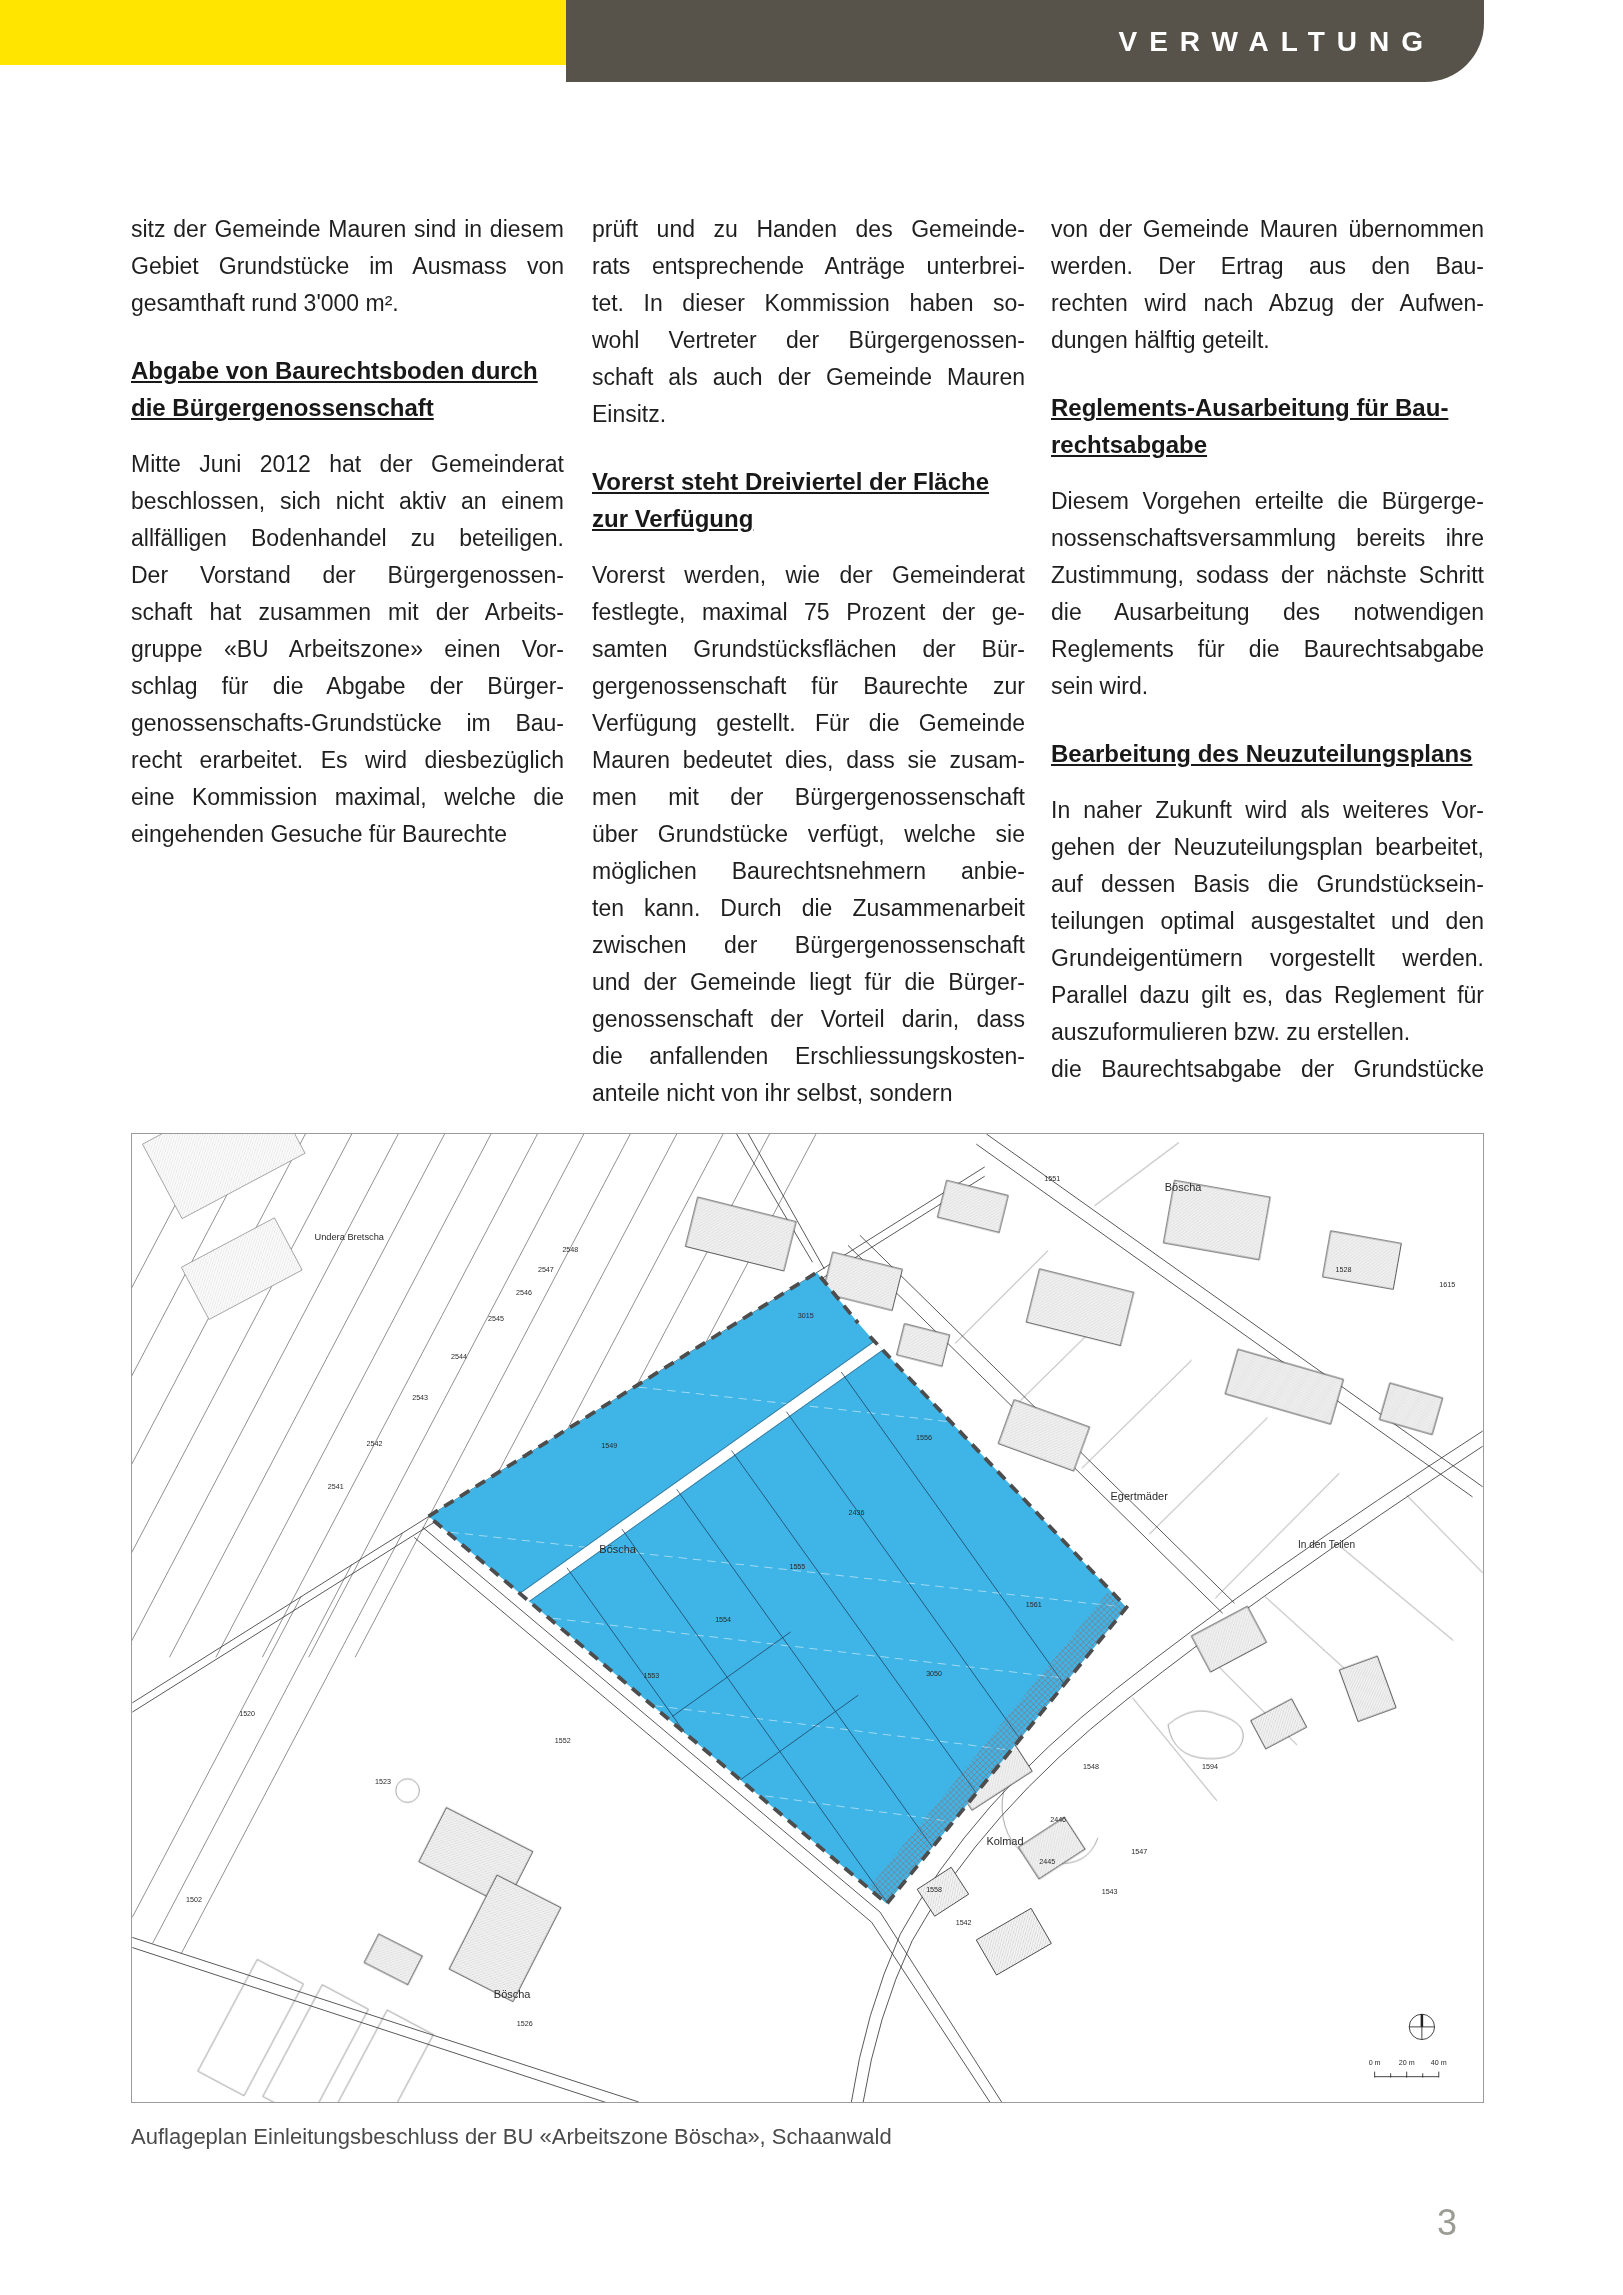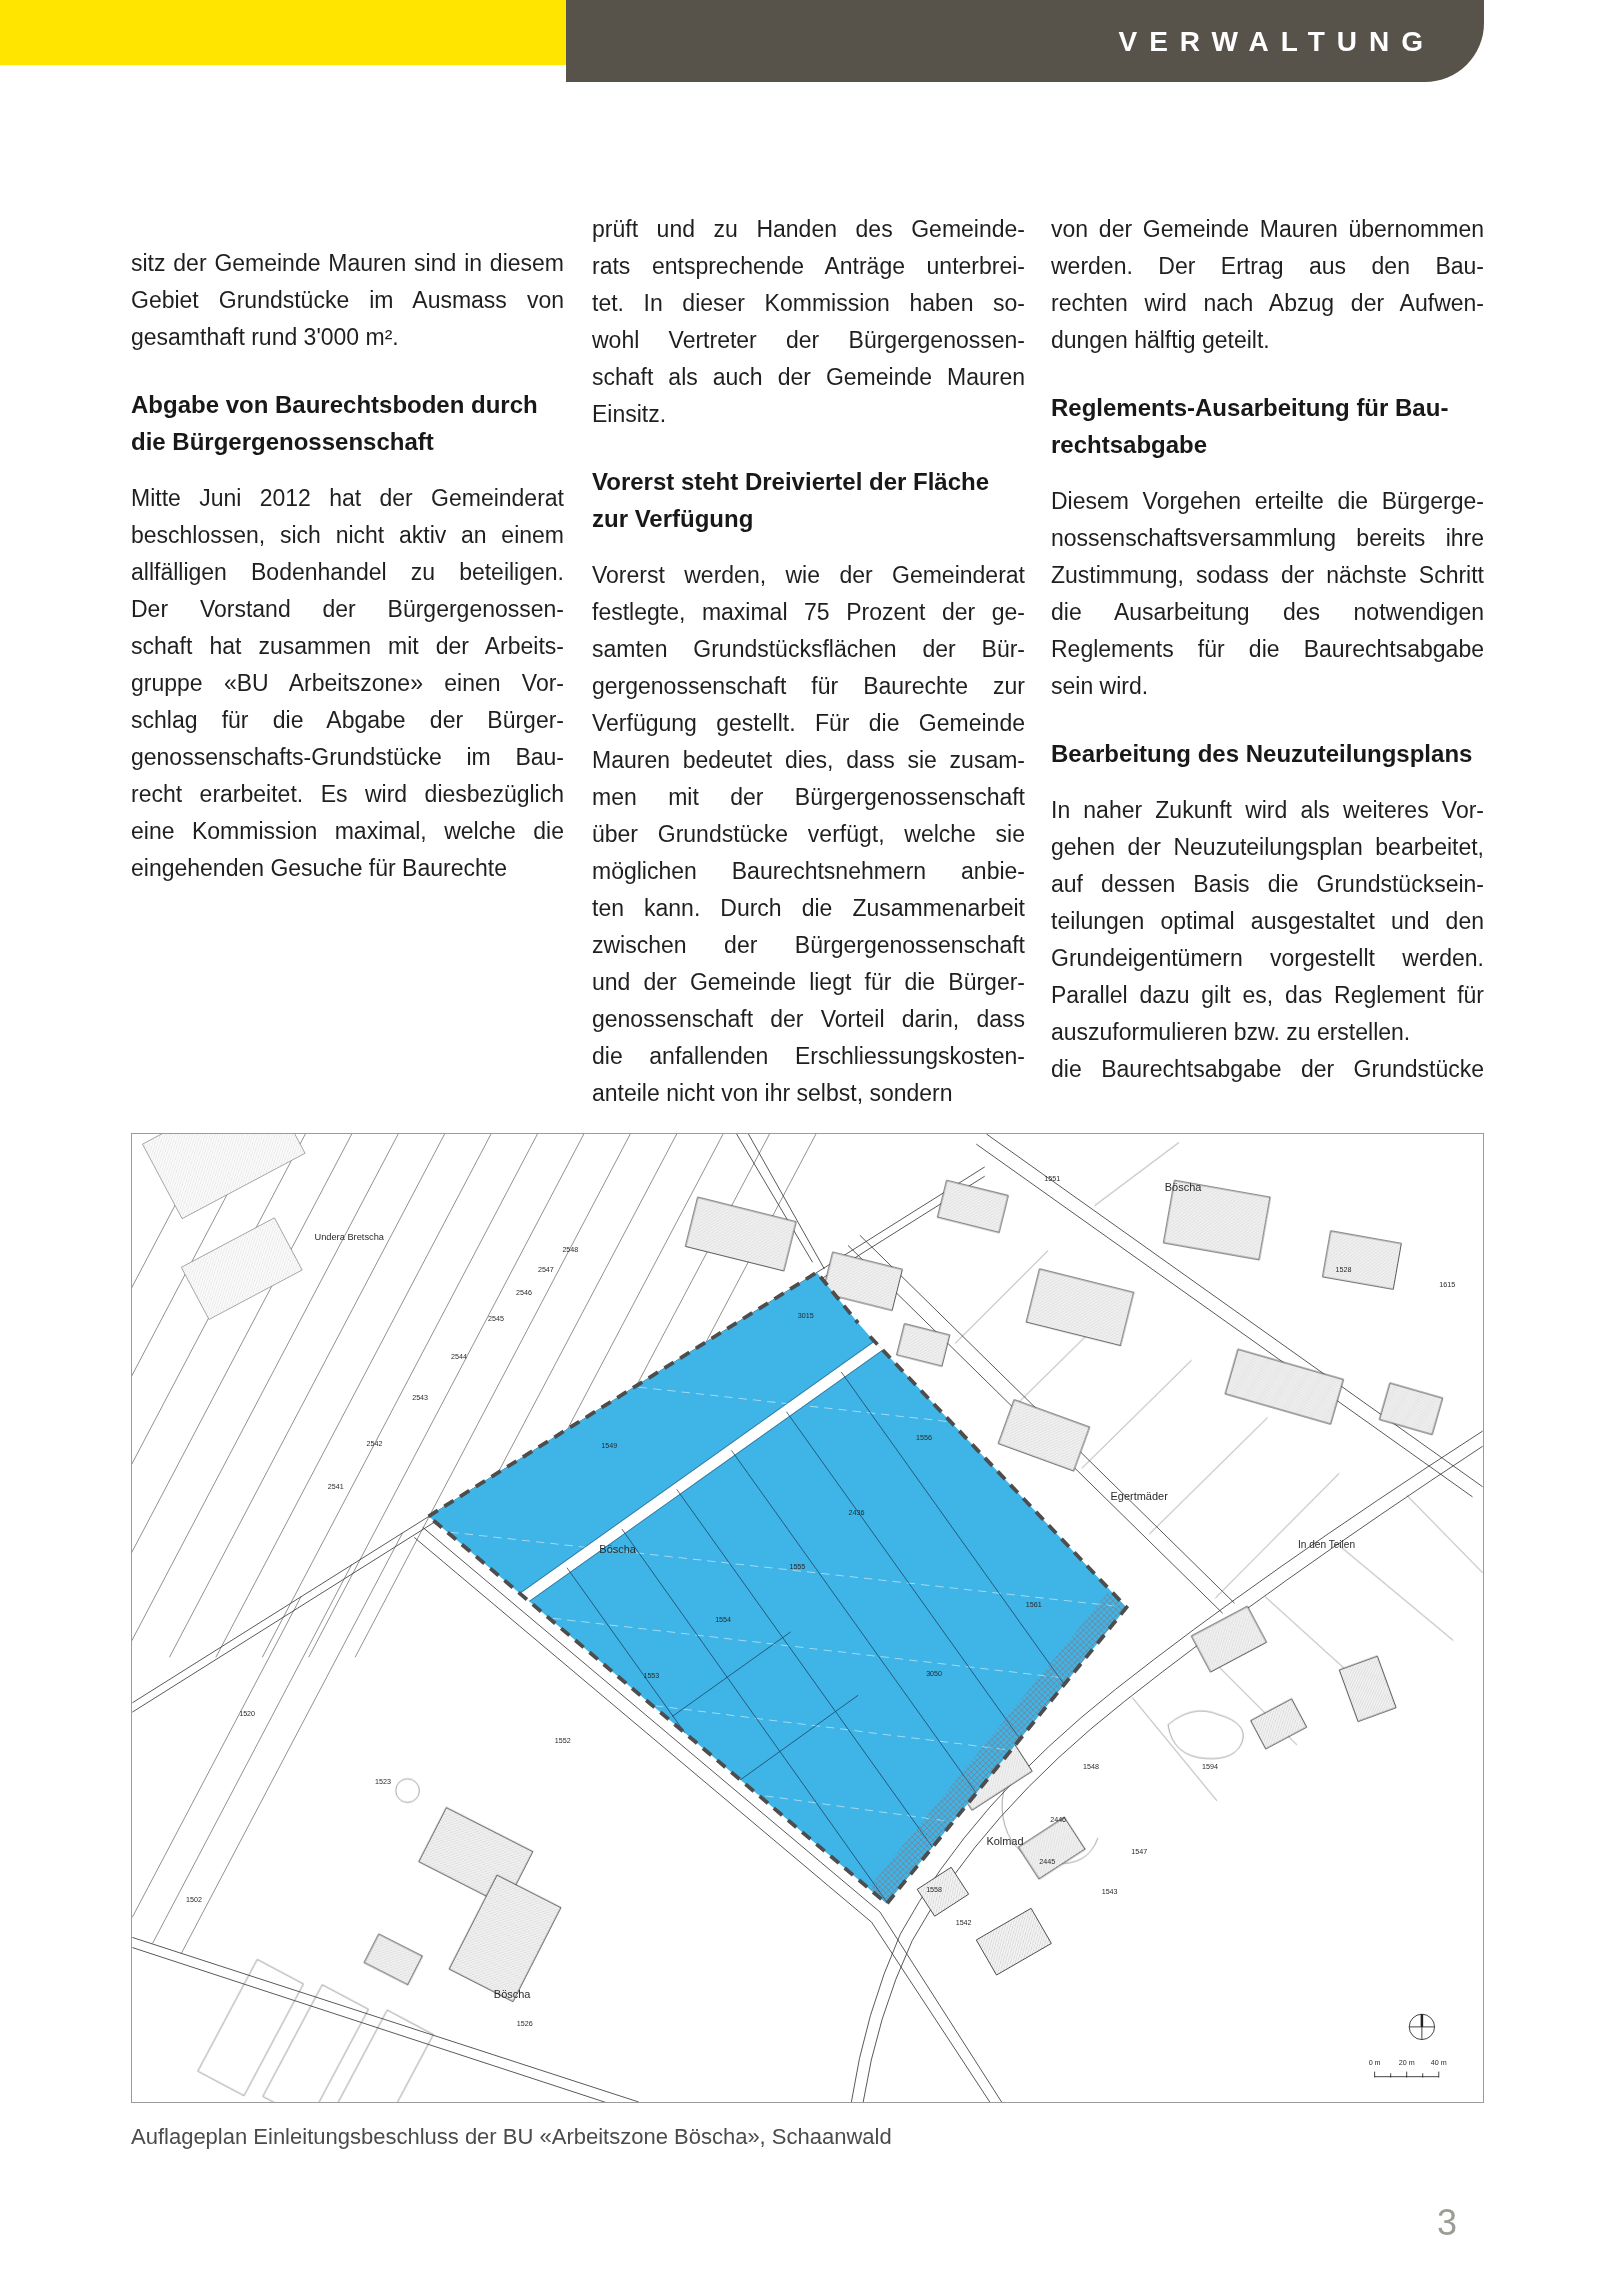--- a/index.html
+++ b/index.html
@@ -14,29 +14,29 @@
     border-radius:0 0 59px 0;
     display:flex; align-items:center; justify-content:flex-end;
     box-sizing:border-box; padding-right:49px;
   }
   .title-bar .title-text {
     color:#ffffff; font-size:28px; font-weight:bold; letter-spacing:12px;
     line-height:65px; white-space:nowrap;
   }
   
   .col { position:absolute; top:211px; width:433px; }
-  .col-1 { left:131px;margin-top:34px; } .col-2 { left:592px; } .col-3 { left:1051px; }
+  .col-1 { left:131px; } .col-2 { left:592px; } .col-3 { left:1051px; }
   .blk-p { margin:0 0 30px 0; }
   .blk-h { margin:0 0 20px 0; }
   .ln {
     font-size:23px; line-height:37px; color:#1f1f1f;
     text-align:justify; text-align-last:justify;
   }
   .ln.last { text-align-last:left; }
-  .blk-h .ln { font-size:24px; font-weight:bold; text-align-last:left; color:#181818; }
+  .blk-h .ln { font-size:24px; font-weight:bold; text-align-last:left; color:#181818;text-decoration:underline; }
   
   .map-frame {
     position:absolute; left:131px; top:1133px; width:1353px; height:970px;
     border:0.8px solid #9b9b9b; box-sizing:border-box; background:#ffffff;
   }
   .map-frame svg { display:block; width:100%; height:100%; }
   .map-frame text { font-family:"Liberation Sans", sans-serif; fill:#2a2a2a; }
   .caption {
     position:absolute; left:131px; top:2124px; font-size:22px; color:#4b4b4b;
   }

